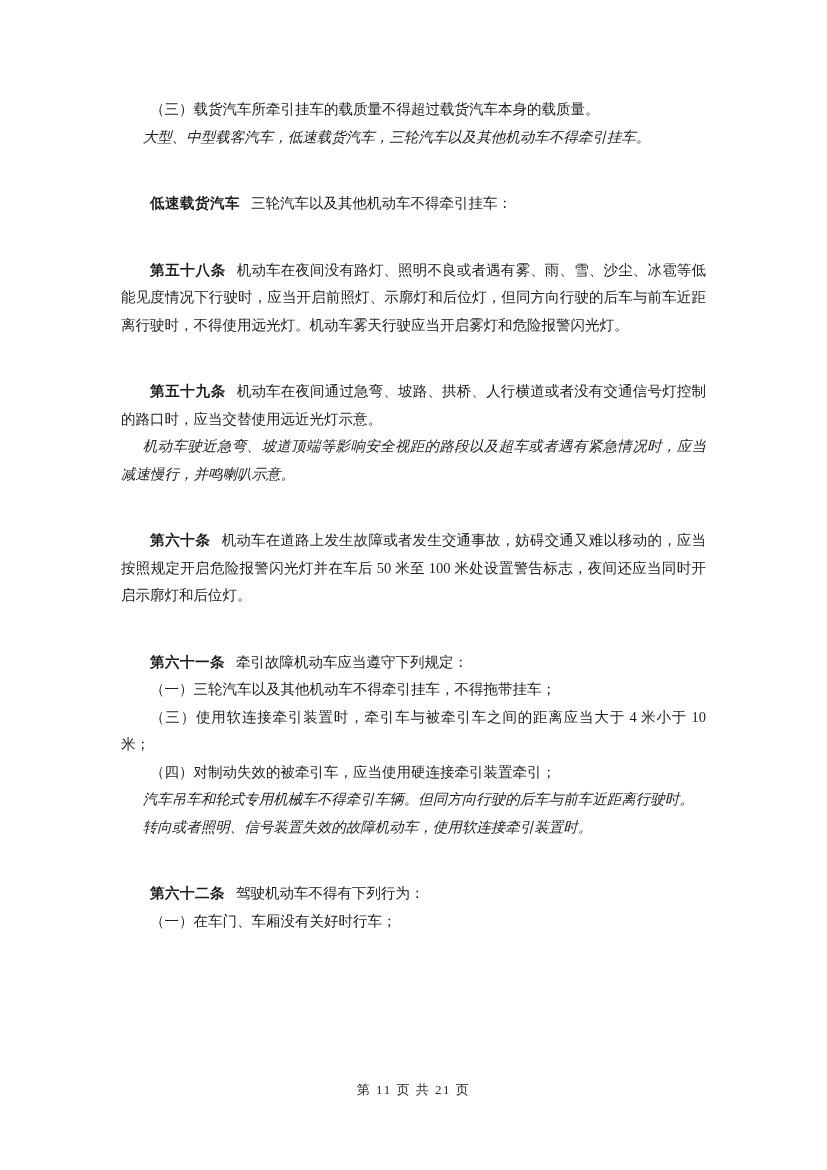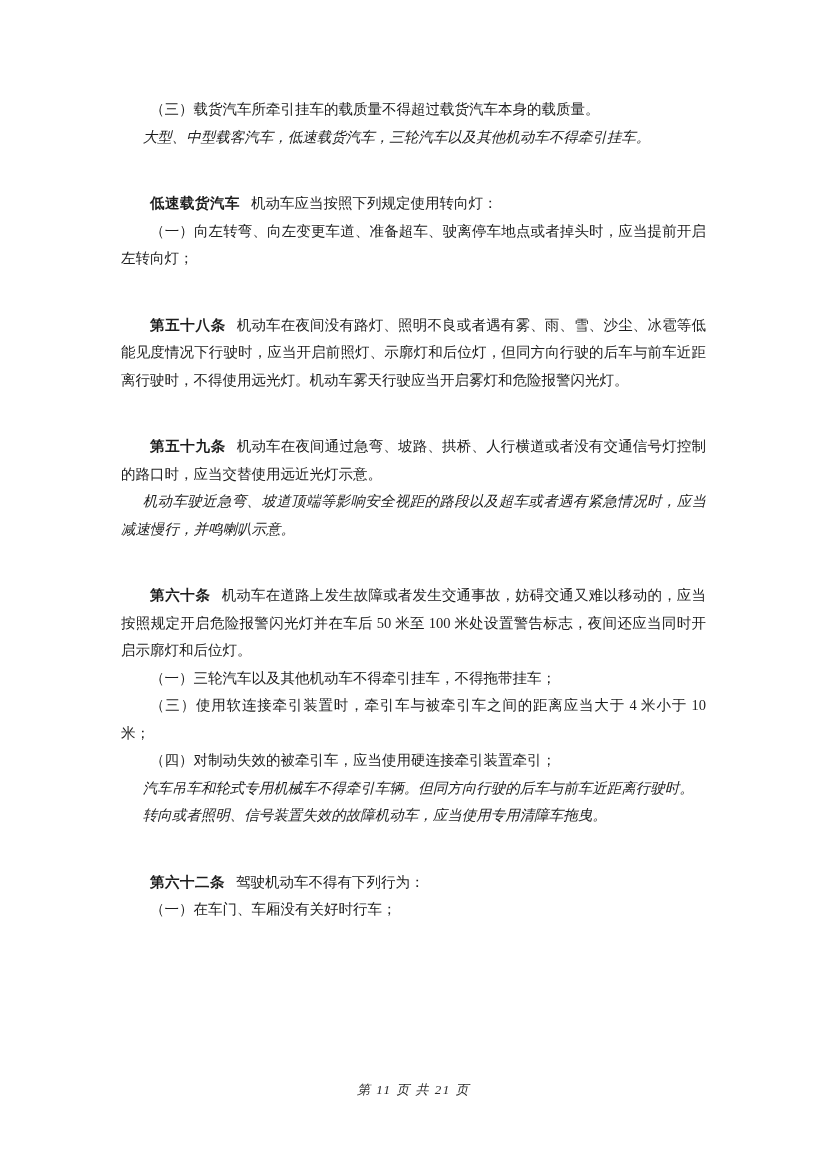--- a/index.html
+++ b/index.html
@@ -46,40 +46,39 @@
   .footer {
     position: absolute;
     left: 0;
     right: 0;
     top: 1080px;
     text-align: center;
     font-size: 13px;
     line-height: 20px;
     letter-spacing: 1.5px;
     color: #2a2a2a;
-    font-style: italic;
   }
 </style>
 </head>
 <body>
 
 <div class="page">
   <div class="content">
       <p class="para item"><span>（三）载货汽车所牵引挂车的载质量不得超过载货汽车本身的载质量。</span></p>
       <p class="para continuation"><span>大型、中型载客汽车，低速载货汽车，三轮汽车以及其他机动车不得牵引挂车。</span></p>
-      <p class="para article"><b class="num">低速载货汽车</b><span>机动车应当按照下列规定使用转向灯：</span></p>
-      <p class="para item"><span>（一）向左转弯、向左变更车道、准备超车、驶离停车地点或者掉头时，应当提前开启左转向灯；</span></p>
+      <p class="para article"><b class="num">低速载货汽车</b><span>三轮汽车以及其他机动车不得牵引挂车：</span></p>
       <p class="para article"><b class="num">第五十八条</b><span>机动车在夜间没有路灯、照明不良或者遇有雾、雨、雪、沙尘、冰雹等低能见度情况下行驶时，应当开启前照灯、示廓灯和后位灯，但同方向行驶的后车与前车近距离行驶时，不得使用远光灯。机动车雾天行驶应当开启雾灯和危险报警闪光灯。</span></p>
       <p class="para article"><b class="num">第五十九条</b><span>机动车在夜间通过急弯、坡路、拱桥、人行横道或者没有交通信号灯控制的路口时，应当交替使用远近光灯示意。</span></p>
       <p class="para continuation"><span>机动车驶近急弯、坡道顶端等影响安全视距的路段以及超车或者遇有紧急情况时，应当减速慢行，并鸣喇叭示意。</span></p>
       <p class="para article"><b class="num">第六十条</b><span>机动车在道路上发生故障或者发生交通事故，妨碍交通又难以移动的，应当按照规定开启危险报警闪光灯并在车后 50 米至 100 米处设置警告标志，夜间还应当同时开启示廓灯和后位灯。</span></p>
+      <p class="para article"><b class="num">第六十一条</b><span>牵引故障机动车应当遵守下列规定：</span></p>
       <p class="para item"><span>（一）三轮汽车以及其他机动车不得牵引挂车，不得拖带挂车；</span></p>
       <p class="para item"><span>（三）使用软连接牵引装置时，牵引车与被牵引车之间的距离应当大于 4 米小于 10 米；</span></p>
       <p class="para item"><span>（四）对制动失效的被牵引车，应当使用硬连接牵引装置牵引；</span></p>
       <p class="para continuation"><span>汽车吊车和轮式专用机械车不得牵引车辆。但同方向行驶的后车与前车近距离行驶时。</span></p>
-      <p class="para continuation"><span>转向或者照明、信号装置失效的故障机动车，应当使用专用清障车拖曳。</span></p>
+      <p class="para continuation"><span>转向或者照明、信号装置失效的故障机动车，使用软连接牵引装置时。</span></p>
       <p class="para article"><b class="num">第六十二条</b><span>驾驶机动车不得有下列行为：</span></p>
       <p class="para item"><span>（一）在车门、车厢没有关好时行车；</span></p>
     </div>
   <div class="footer">
     <span>第 11 页 共 21 页</span>
   </div>
 </div>
 
 </body></html>

